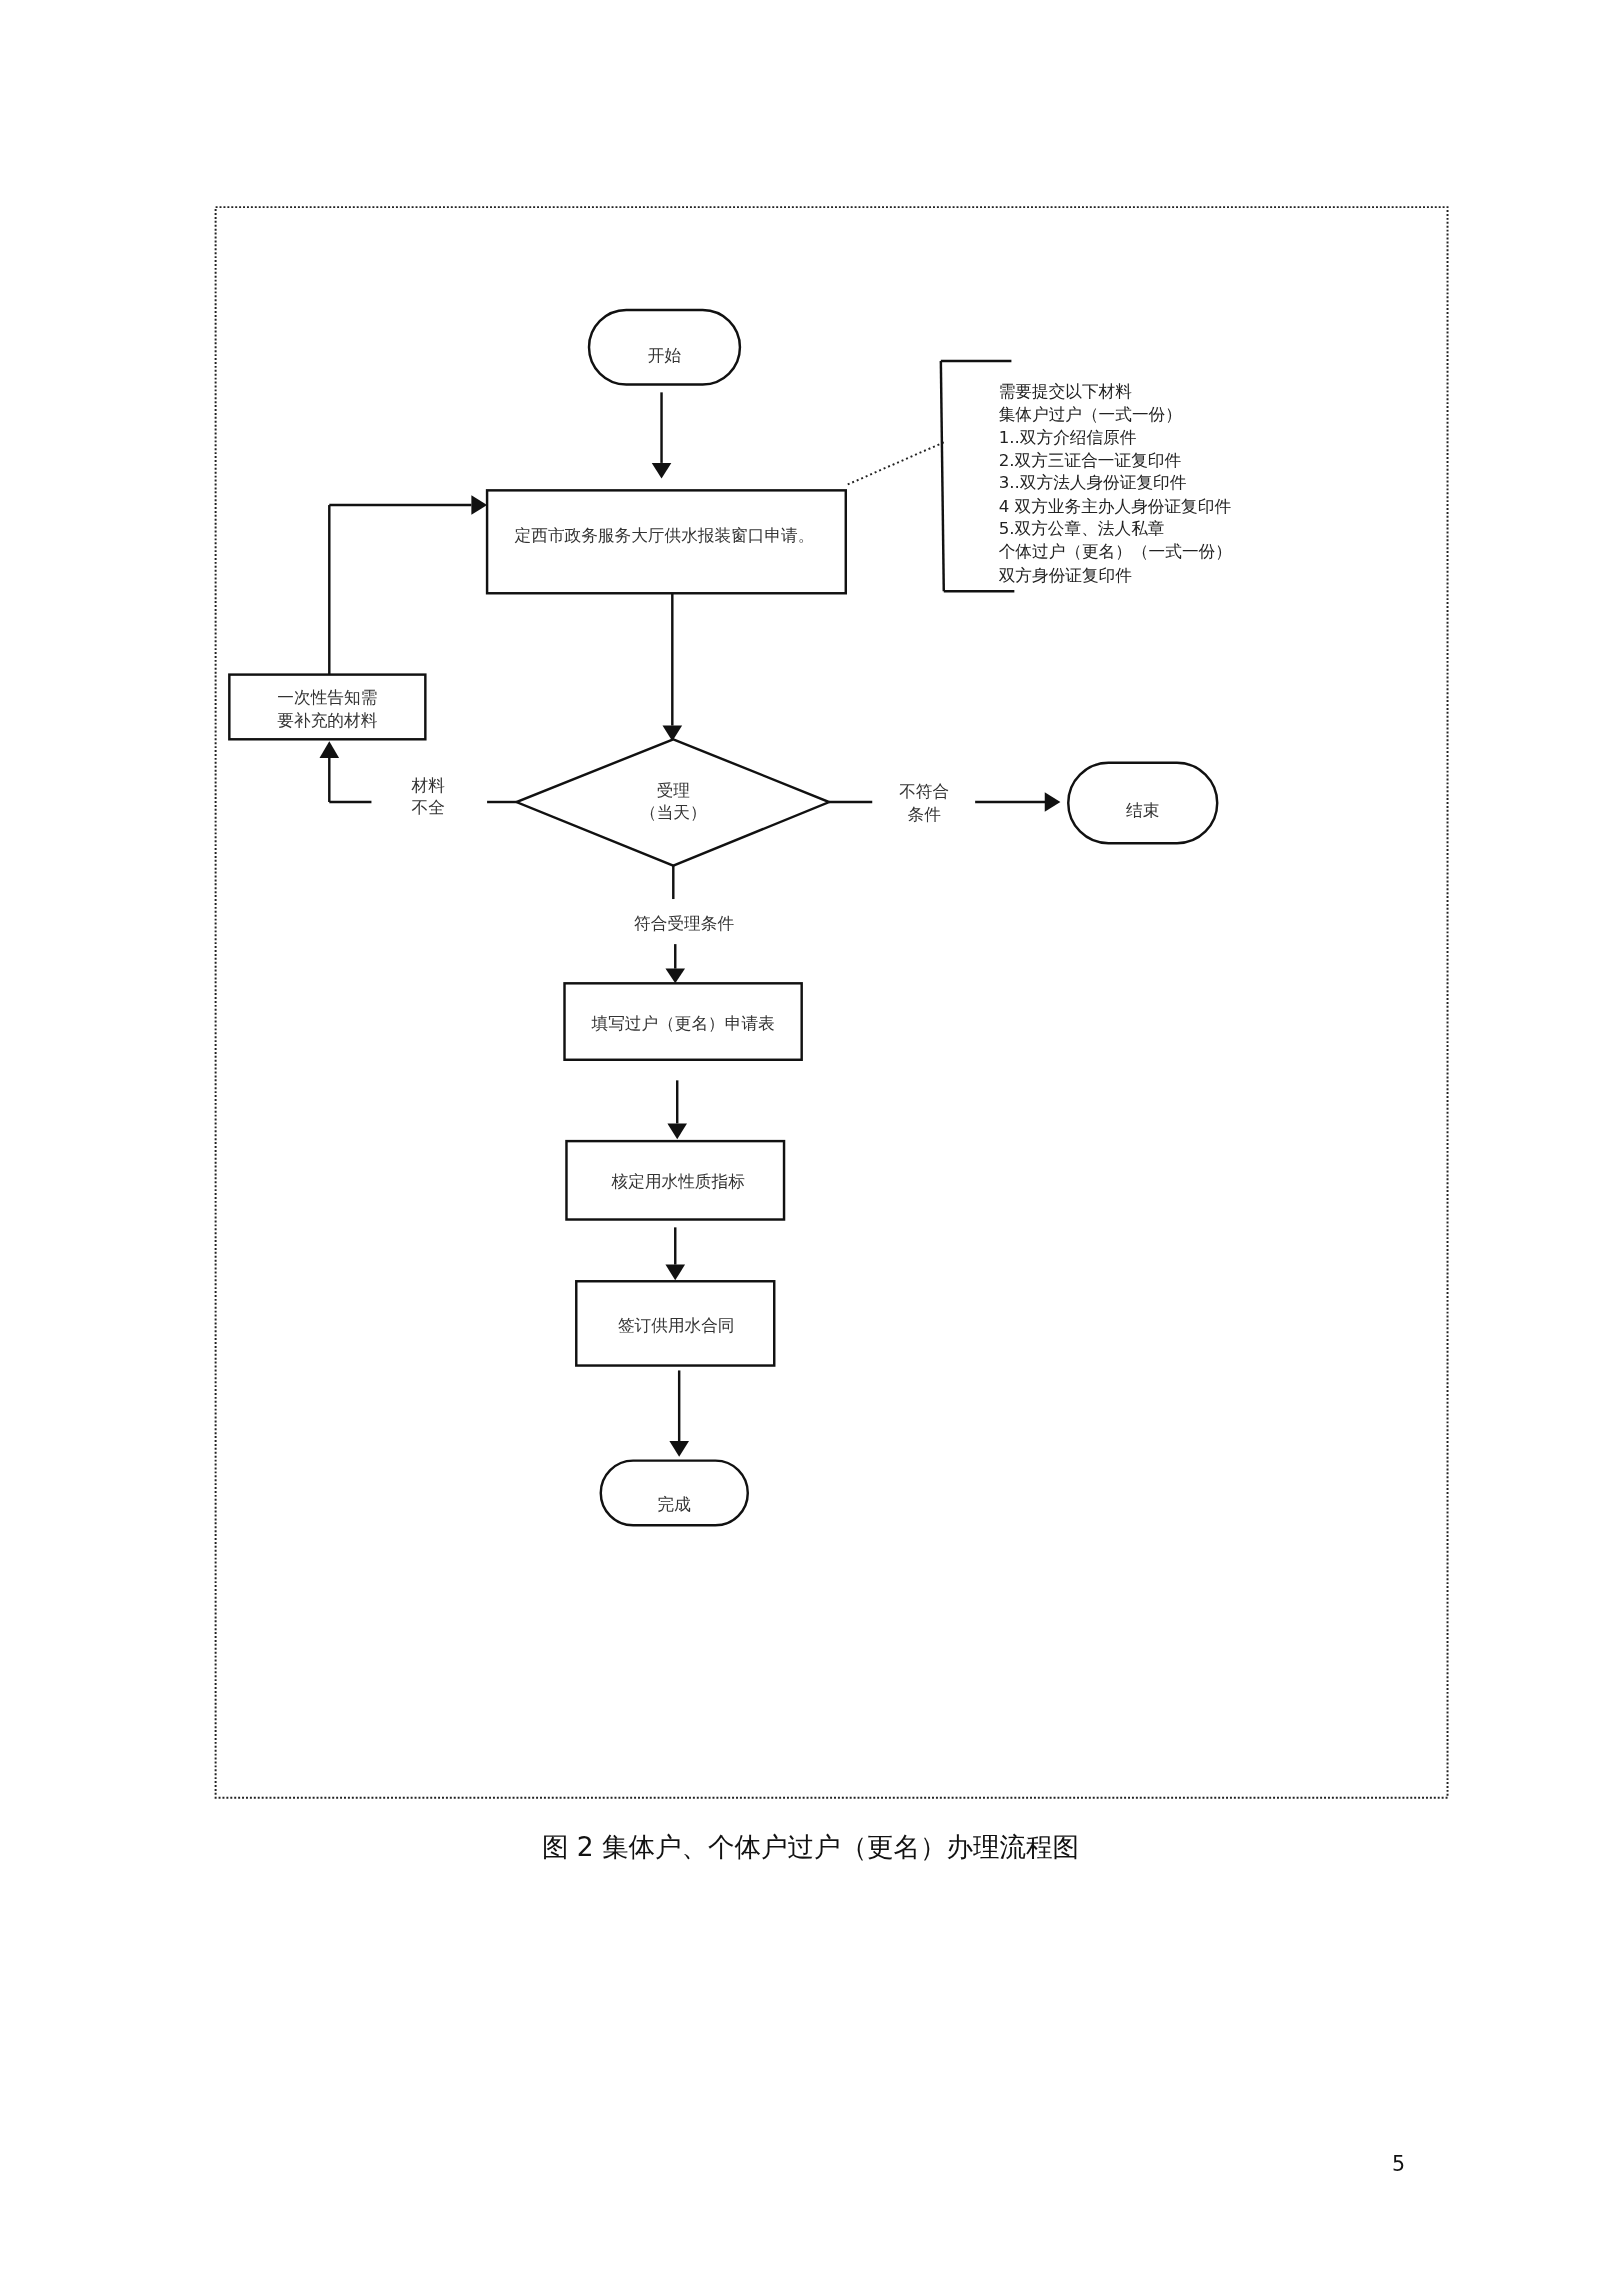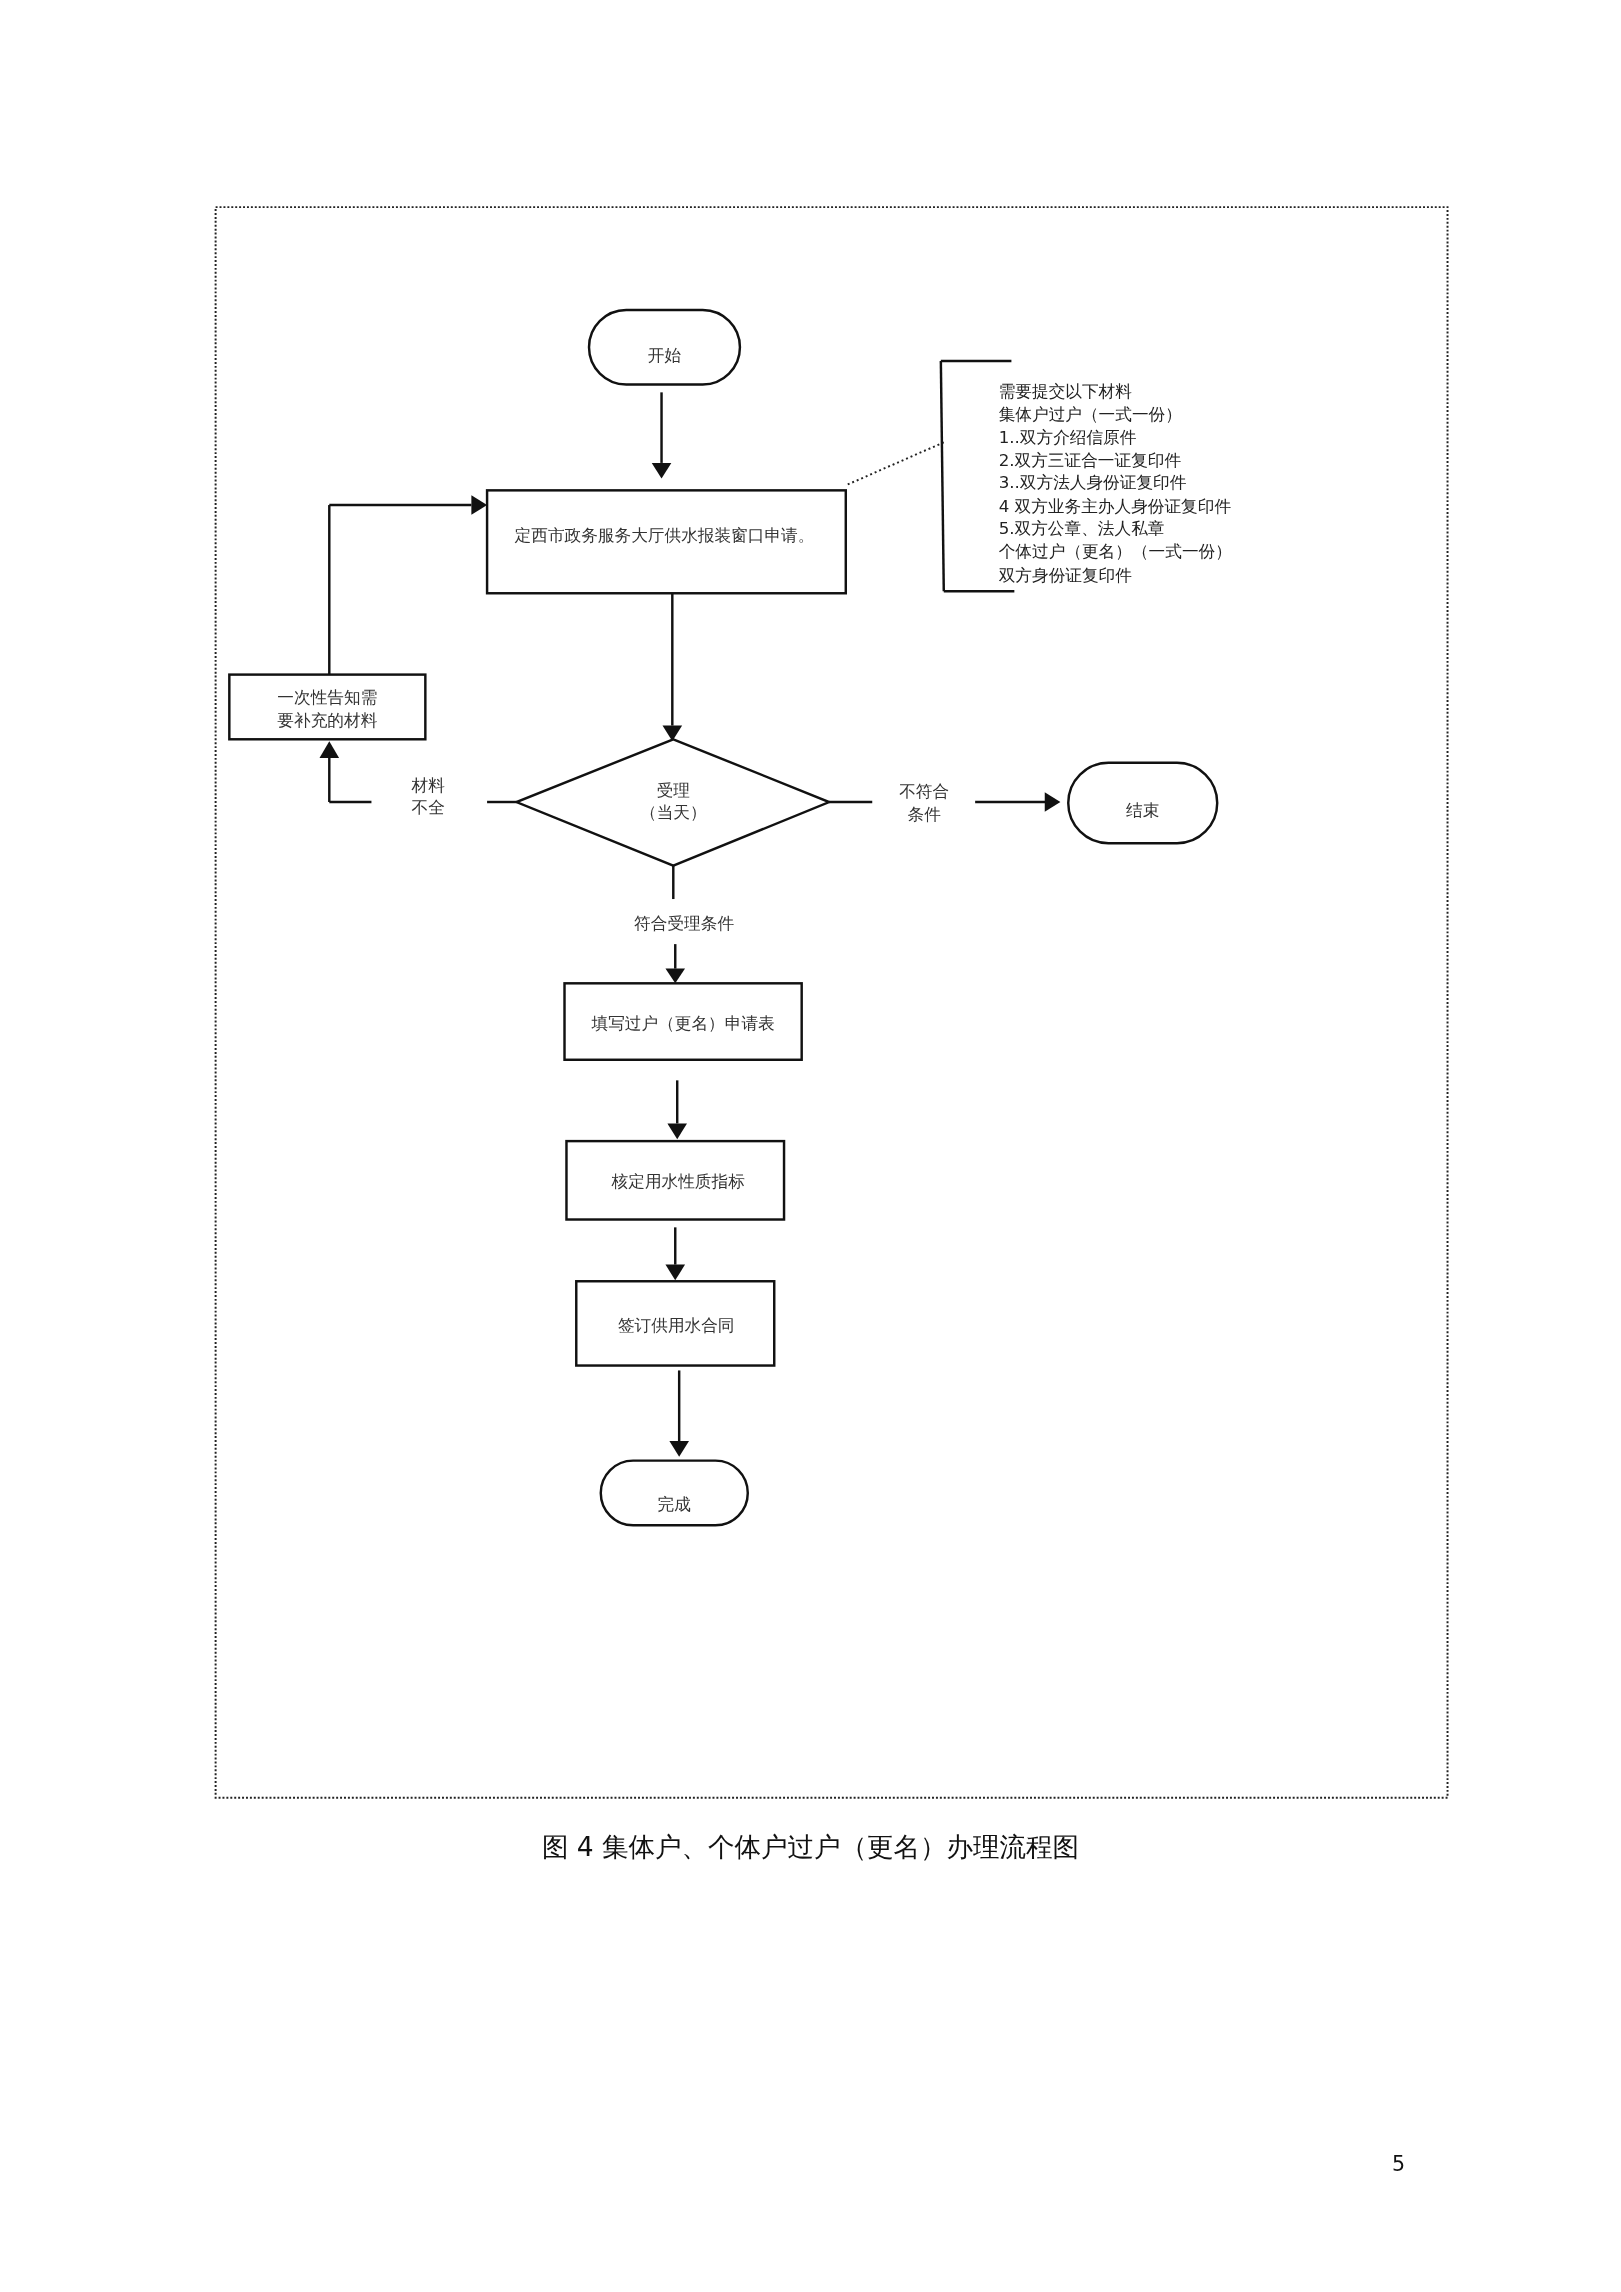--- a/index.html
+++ b/index.html
@@ -139,15 +139,15 @@
     <line x1="693" y1="1398" x2="693" y2="1470" stroke="#111" stroke-width="2.5"></line>
     <polygon points="683,1470 703,1470 693,1486" fill="#111"></polygon>
   </g>
 
   <g>
     <rect x="613" y="1490" width="150" height="66" rx="33" ry="33" fill="#fff" stroke="#111" stroke-width="2.5"></rect>
     <text class="lbl" x="688" y="1540" text-anchor="middle">完成</text>
   </g>
 </svg>
 
-<div class="caption">图 4 集体户、个体户过户（更名）办理流程图</div>
+<div class="caption">图 2 集体户、个体户过户（更名）办理流程图</div>
 <div class="pageno">5</div>
 
 
 </body></html>

